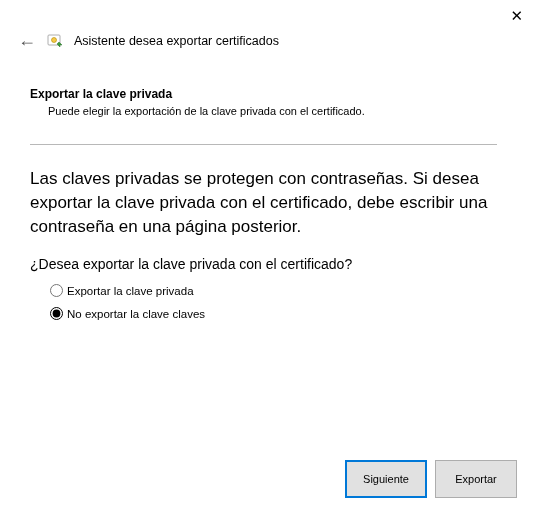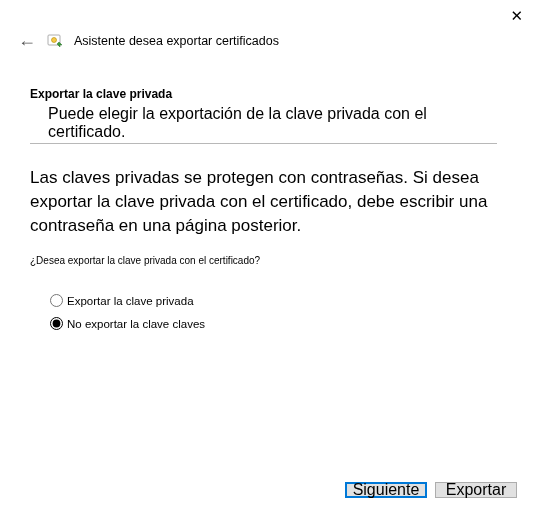--- a/index.html
+++ b/index.html
@@ -7,30 +7,30 @@
     .close-btn { position:absolute; top:8px; right:14px; font-size:15px; line-height:1; cursor:default; color:#000; }
 
     .header { display:flex; align-items:center; padding:30px 20px 10px 18px; gap:10px; }
     .back-arrow { font-size:18px; color:#555; }
     .wizard-icon { width:18px; height:18px; position:relative; }
     .wizard-icon svg { width:100%; height:100%; }
     .wizard-title { font-size:12.5px; color:#000; }
 
     .content { padding:26px 40px 0 30px; font-size:11.5px; color:#000; }
     .section-heading { font-weight:600; font-size:12px; margin-bottom:4px; }
-    .section-desc { padding-left:18px; margin-bottom:2px; font-size:16px; }
+    .section-desc { padding-left:18px; margin-bottom:27px; font-size:11px; }
     .divider { border:none; border-top:1px solid #b8b8b8; margin:0 0 22px 0; }
     .info-text { line-height:1.4; font-size:17px; margin-bottom:18px; }
-    .question { margin-bottom:28px; font-size:10px; }
+    .question { margin-bottom:12px; font-size:14px; }
     .radio-group { padding-left:20px; }
     .radio-row { display:flex; align-items:center; gap:4px; margin-bottom:10px; font-size:11.5px; }
     .radio-row input[type=radio] { width:13px; height:13px; accent-color:#000; }
 
     .footer { position:absolute; bottom:14px; right:20px; display:flex; gap:8px; }
-    .btn { min-width:82px; height:16px; font-size:16px; background:#e1e1e1; border:1px solid #adadad; cursor:default; display:flex; align-items:center; justify-content:center; }
+    .btn { min-width:82px; height:38px; font-size:11px; background:#e1e1e1; border:1px solid #adadad; cursor:default; display:flex; align-items:center; justify-content:center; }
     .btn.primary { border:2px solid #0078d7; background:#e1e1e1; }
   </style>
 </head>
 <body>
 
 <div class="close-btn">✕</div>
 
 <div class="header">
   <span class="back-arrow">←</span>
   <span class="wizard-icon">

